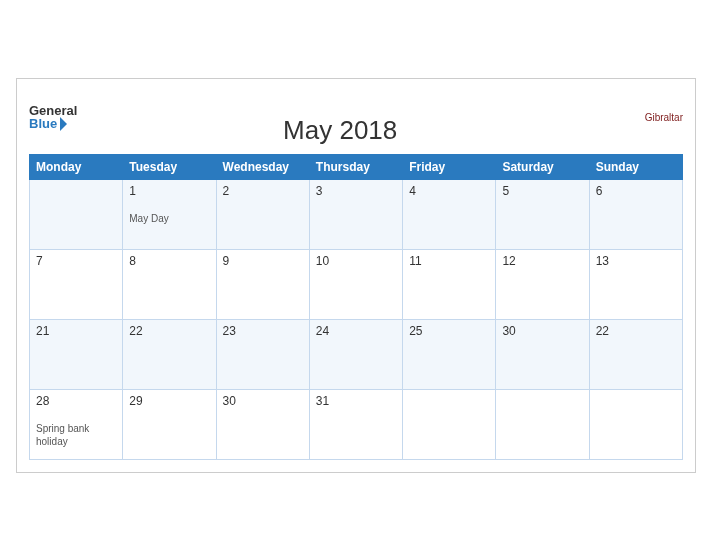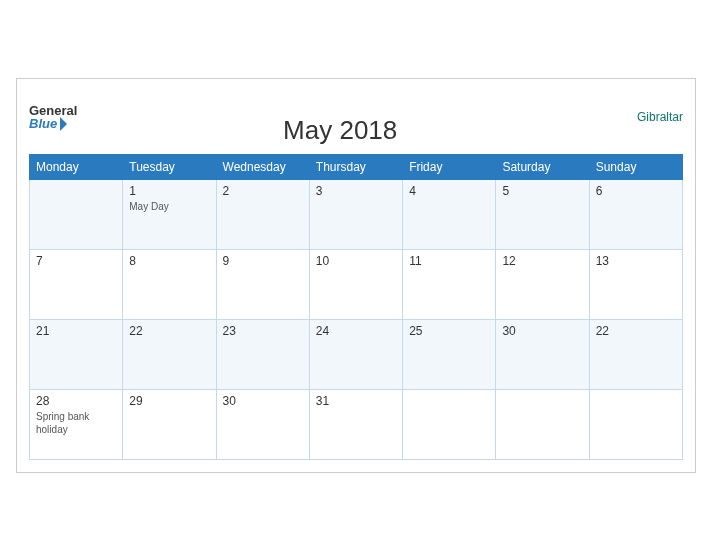--- a/index.html
+++ b/index.html
@@ -34,56 +34,55 @@
       font-size: 13px;
       font-weight: bold;
       color: #333;
     }
     .logo-blue {
       font-size: 13px;
       font-weight: bold;
       color: #2a7abf;
       display: flex;
       align-items: center;
-      font-style: italic;
     }
     .logo-triangle {
       width: 0;
       height: 0;
       border-left: 7px solid #2a7abf;
       border-top: 7px solid transparent;
       border-bottom: 7px solid transparent;
       margin-left: 3px;
       display: inline-block;
     }
     .calendar-title {
       font-size: 26px;
       color: #333;
       font-weight: normal;
       text-align: center;
       flex: 1;
       margin-top: 26px;
     }
     .calendar-region {
-      font-size: 12px;
-      color: #0f766e;
+      font-size: 10px;
+      color: #7f1d1d;
       text-align: right;
       min-width: 80px;
     }
     table {
       width: 100%;
       border-collapse: collapse;
     }
     thead tr {
       background-color: #2a7abf;
     }
     thead th {
       color: #fff;
       font-size: 12px;
-      font-weight: normal;
+      font-weight: bold;
       padding: 5px 6px;
       text-align: left;
       border: 1px solid #2a7abf;
     }
     tbody tr {
       height: 70px;
       vertical-align: top;
     }
     tbody tr:nth-child(odd) {
       background-color: #f2f7fc;
@@ -101,21 +100,21 @@
     }
     .day-number {
       font-size: 12px;
       color: #333;
       display: block;
     }
     .day-event {
       font-size: 10px;
       color: #555;
       display: block;
-      margin-top: 2px;
+      margin-top: 14px;
       line-height: 1.3;
     }
     .empty-cell {
       background-color: inherit;
     }
   </style>
 </head>
 <body>
 
 <div class="calendar-wrapper">

